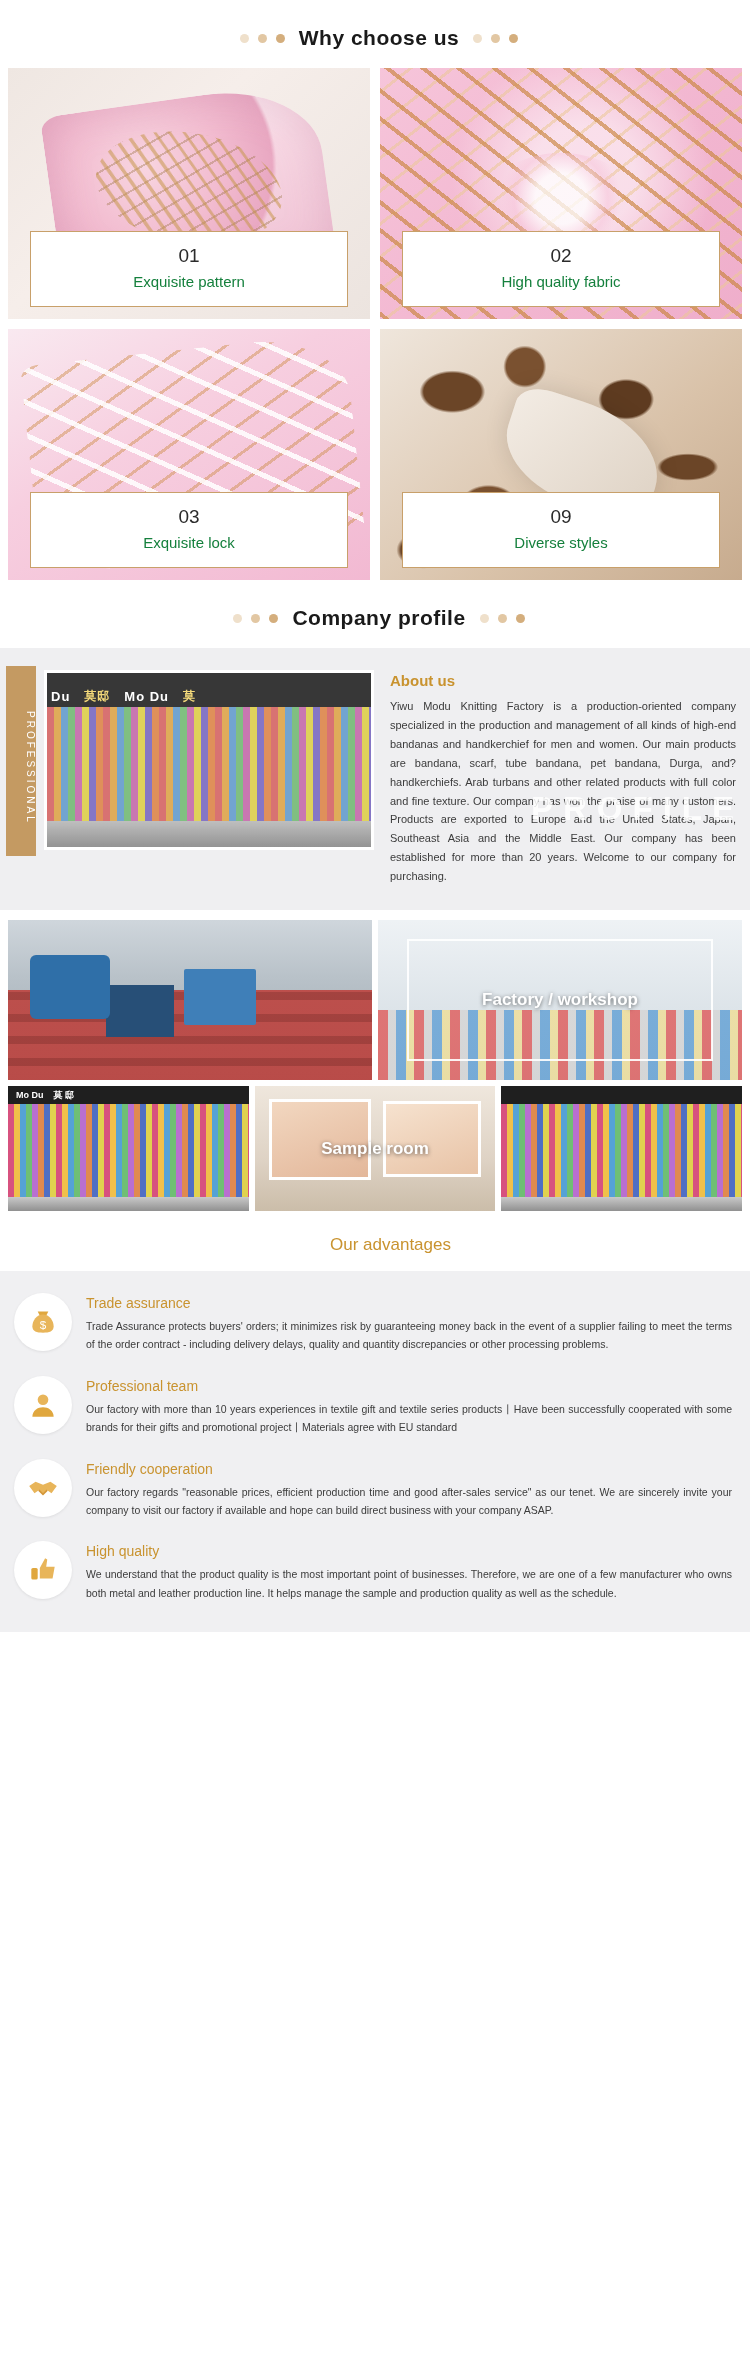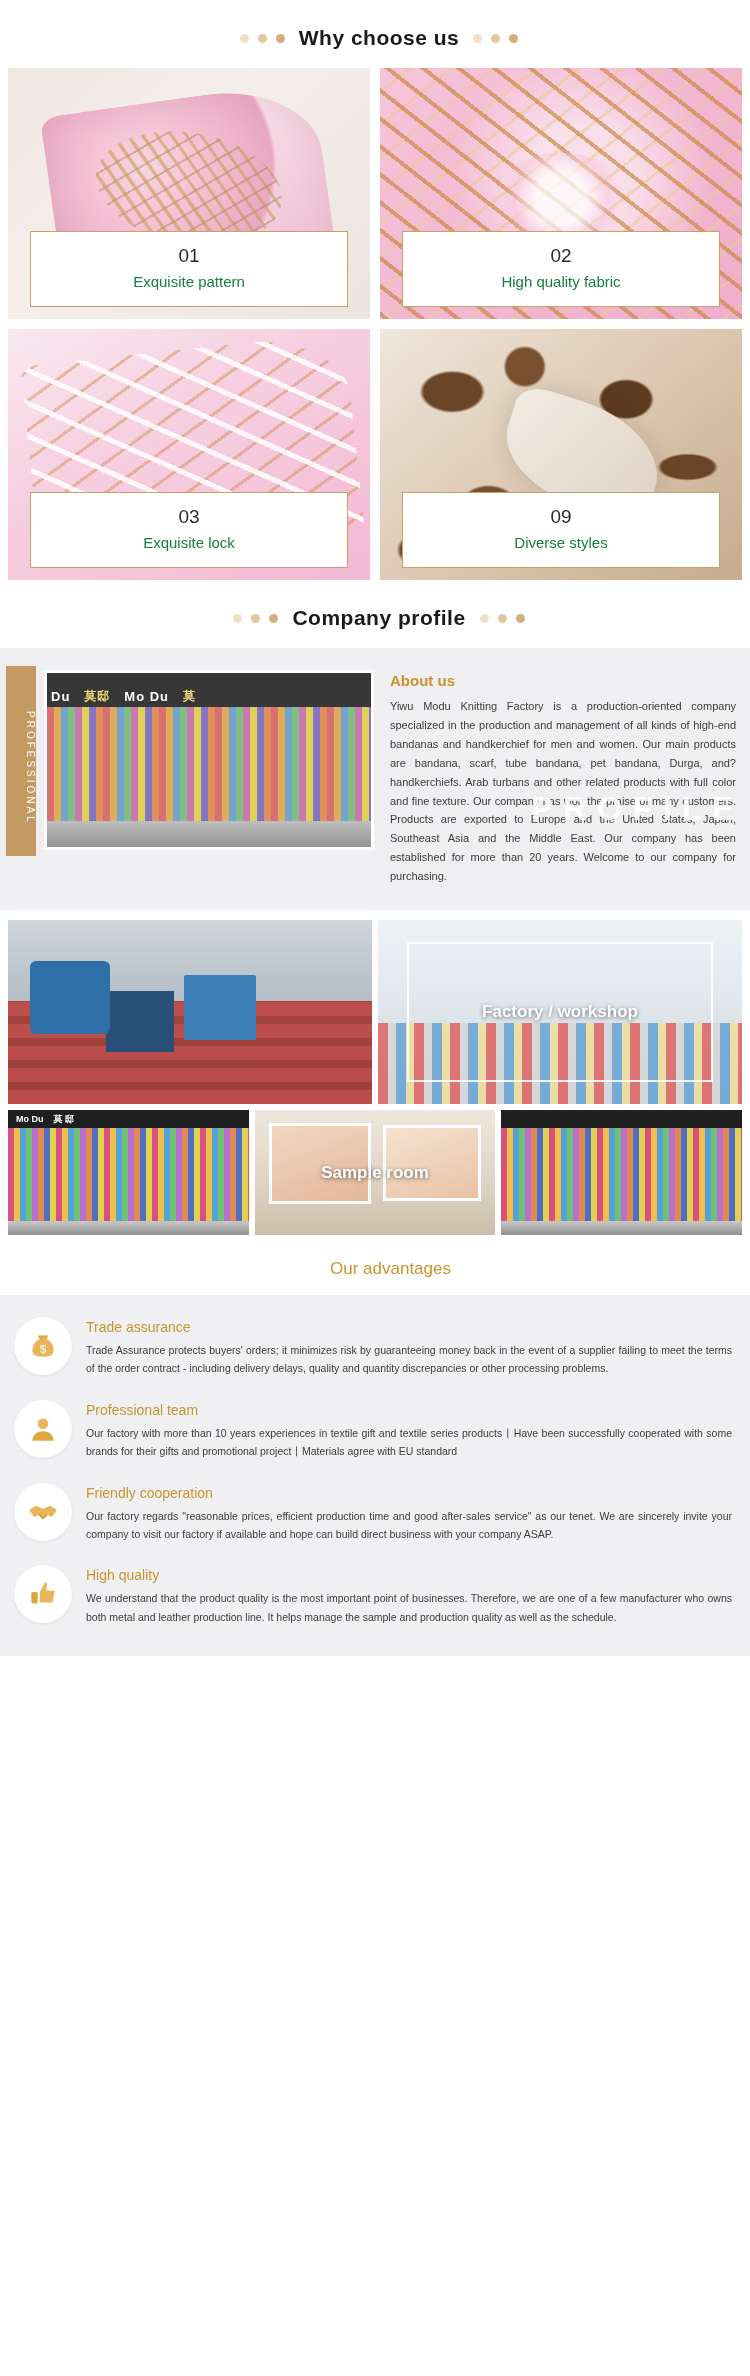--- a/index.html
+++ b/index.html
@@ -221,21 +221,21 @@
     color: #3b3b3b;
     text-align: justify;
   }
 
   
   .mosaic { padding: 10px 8px 0; }
   .mosaic .row1 {
     display: grid;
     grid-template-columns: 1fr 1fr;
     gap: 6px;
-    height: 184px;
+    height: 160px;
   }
   .mosaic .row2 {
     display: grid;
     grid-template-columns: 1fr 1fr 1fr;
     gap: 6px;
     height: 125px;
     margin-top: 6px;
   }
   .tile { position: relative; overflow: hidden; }
   .tile .label {

